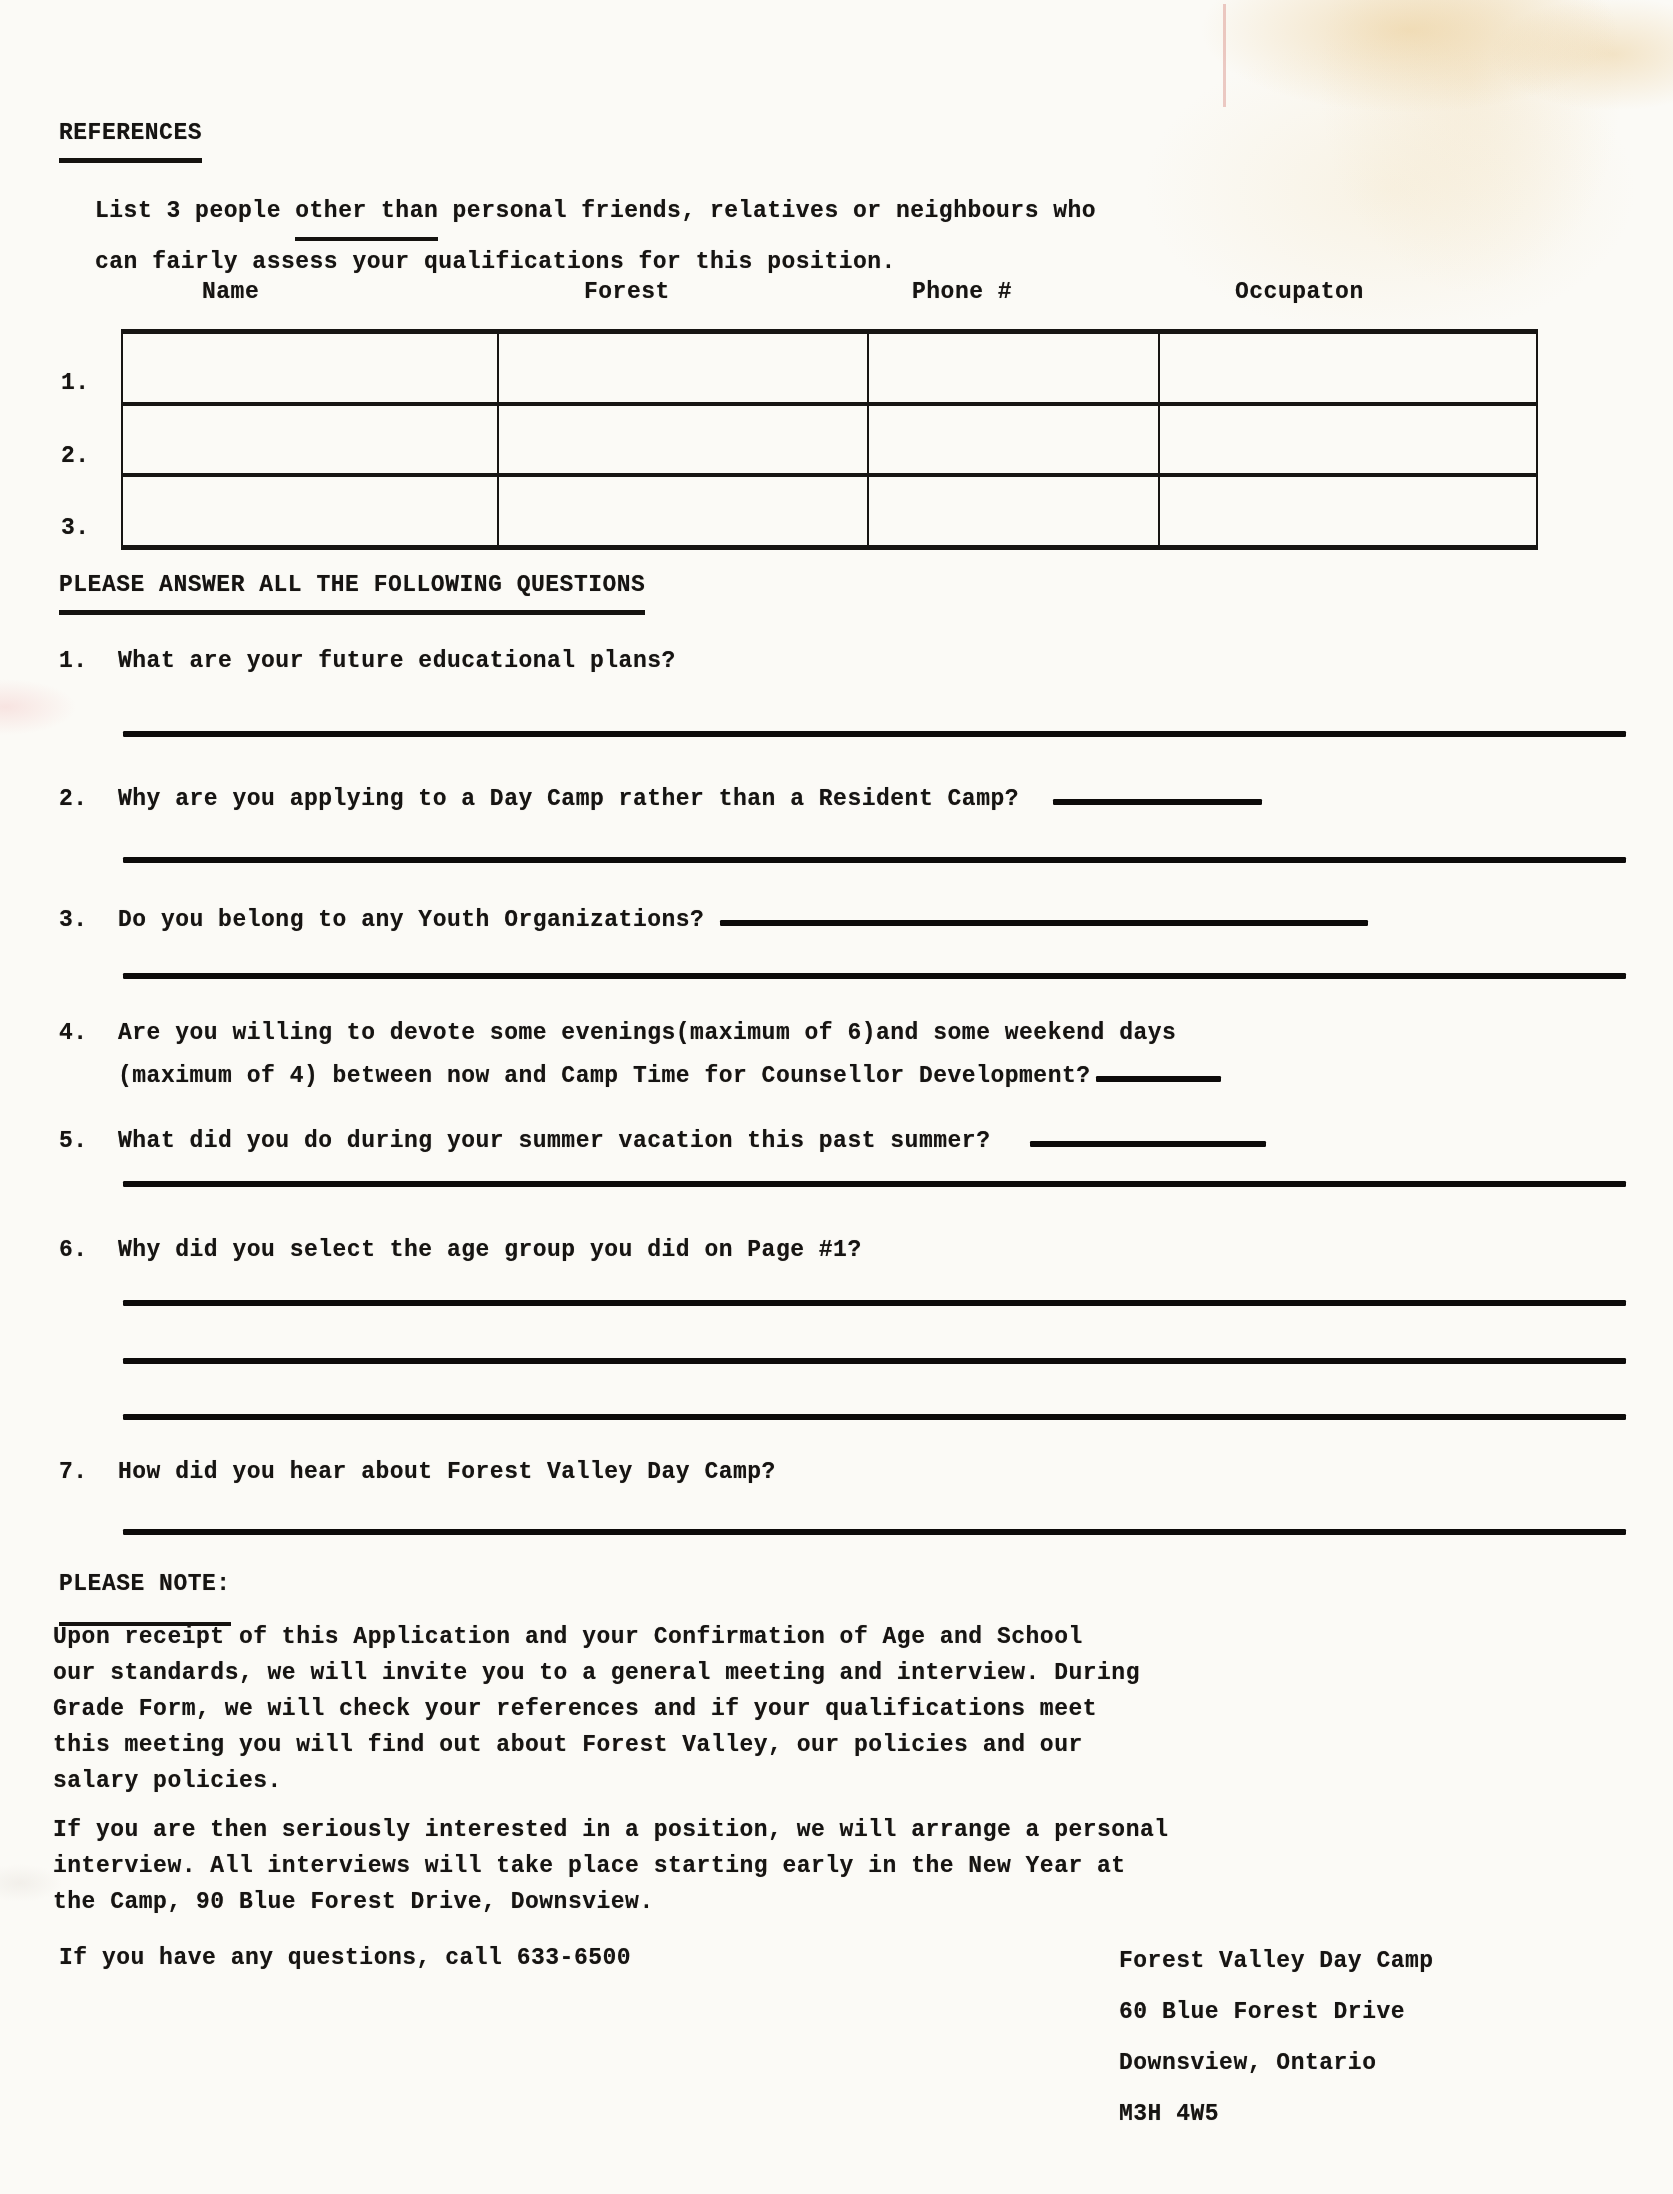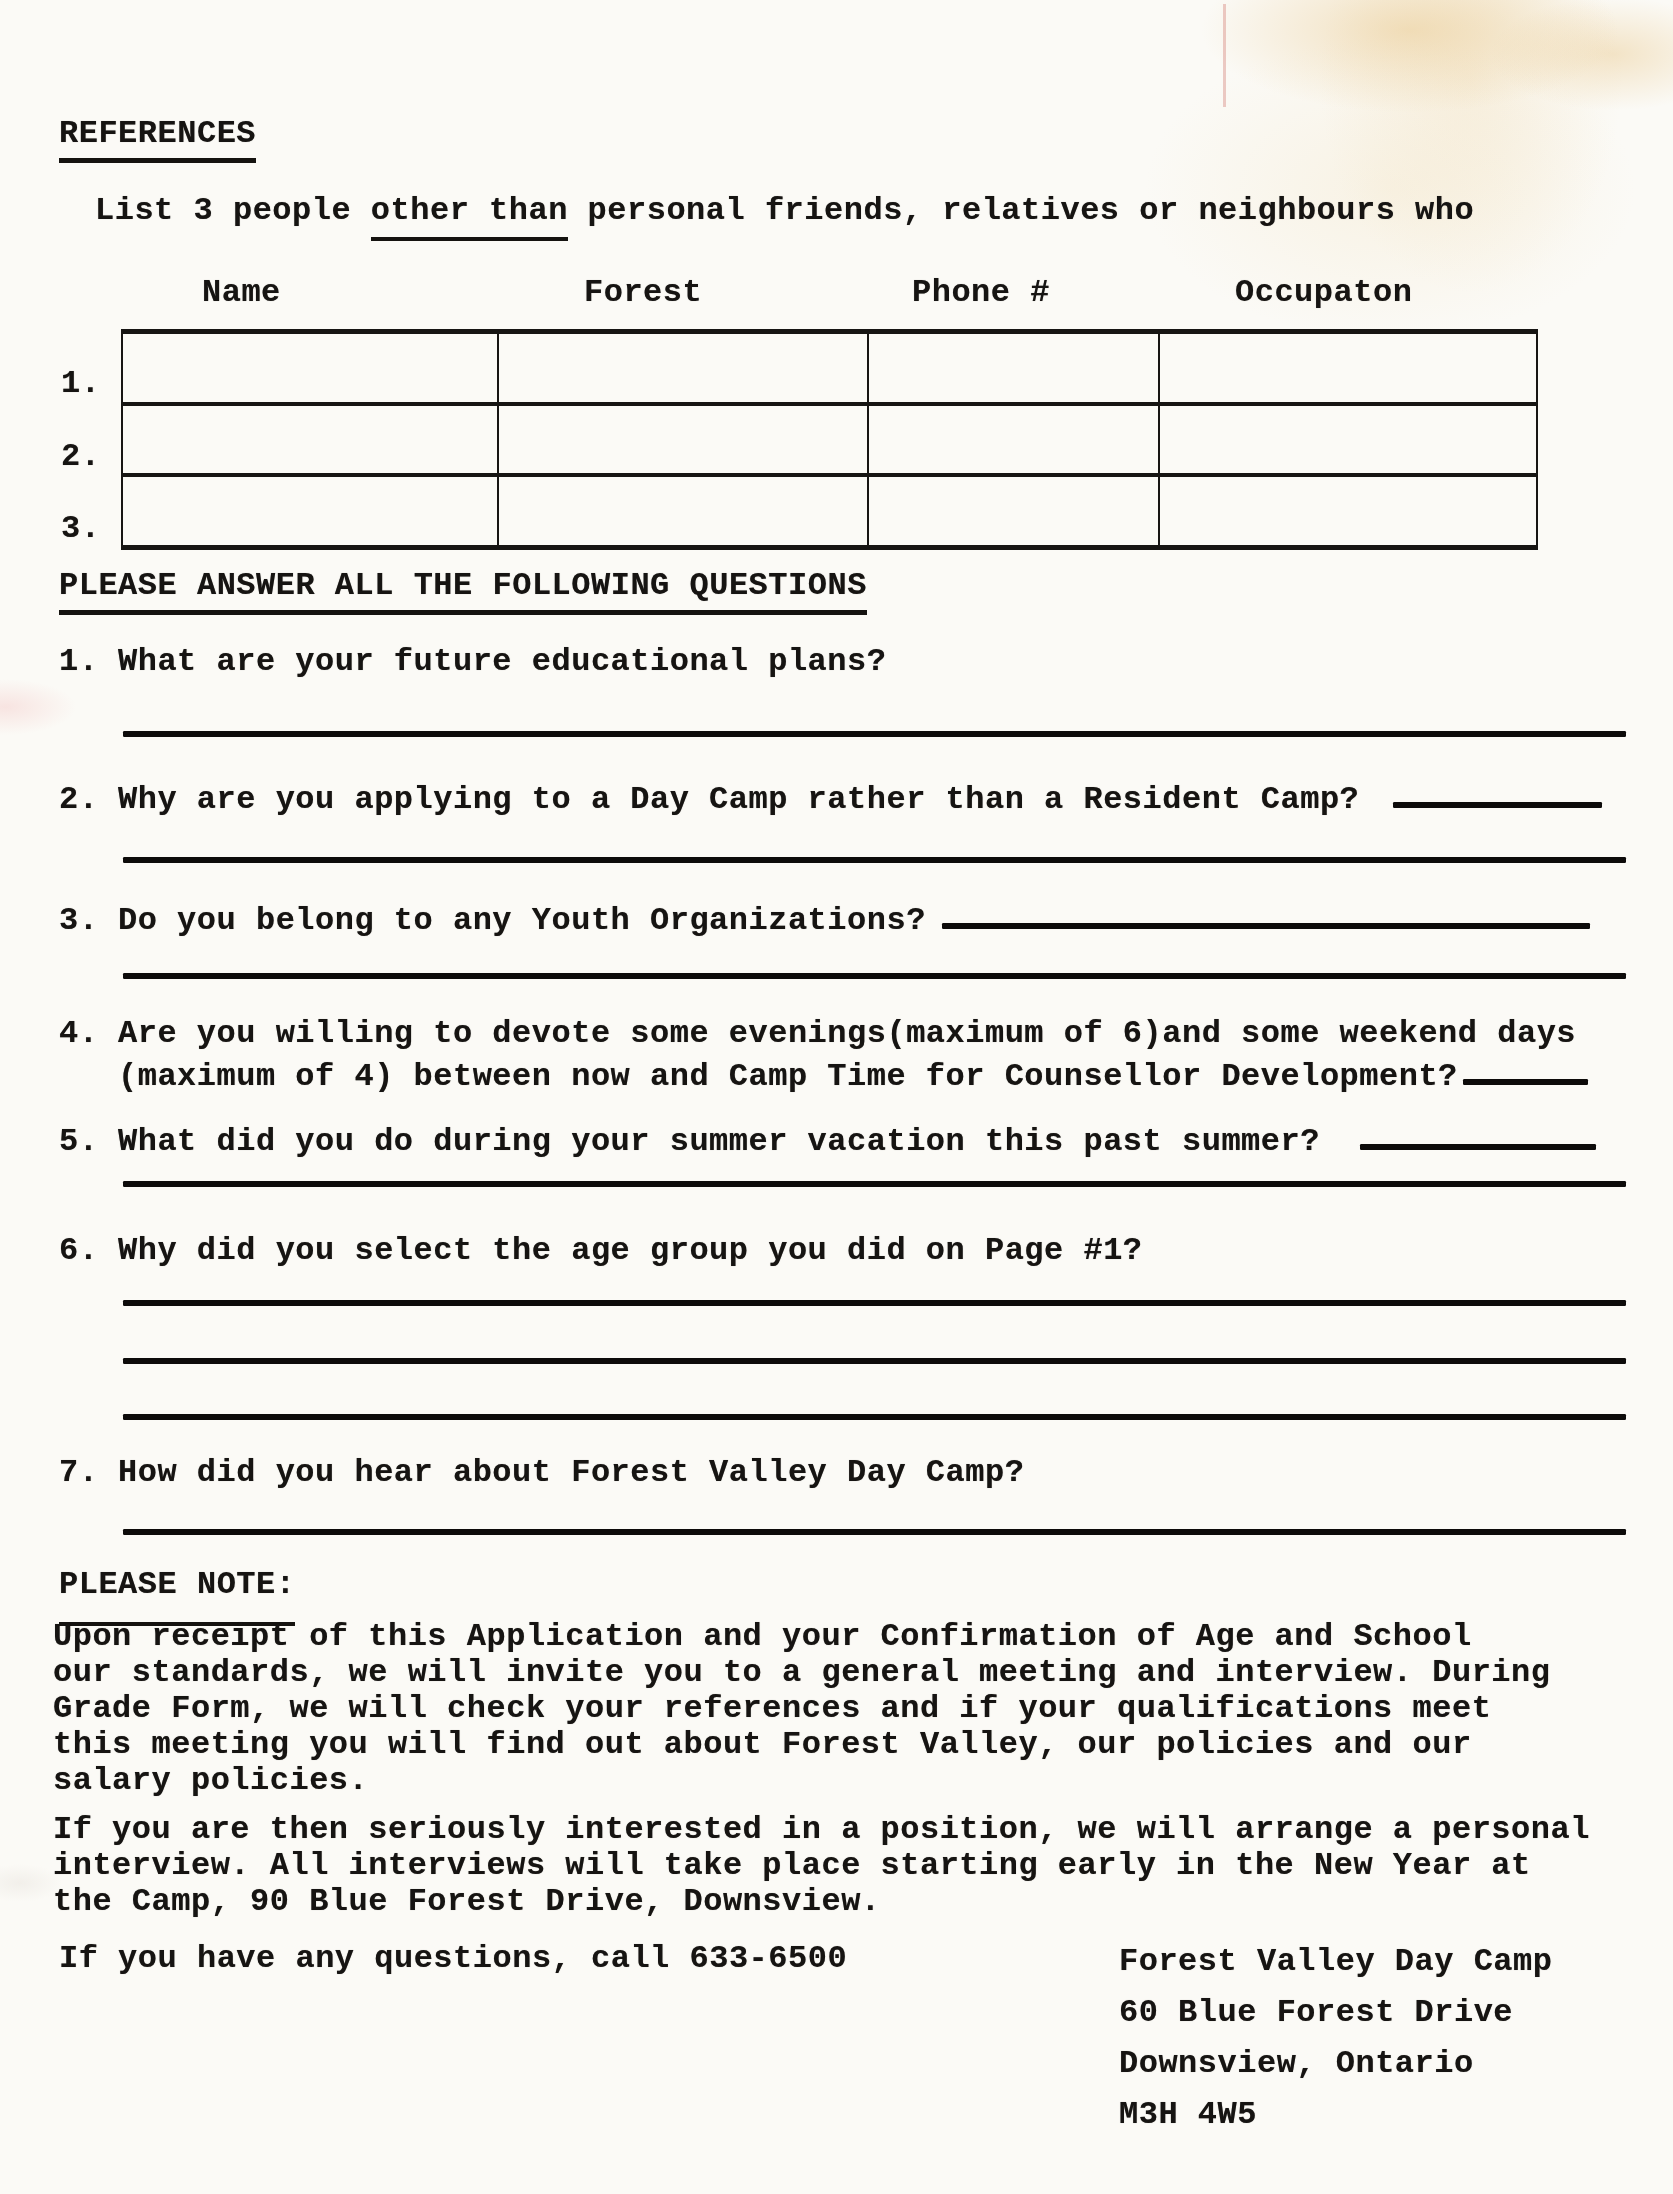--- a/index.html
+++ b/index.html
@@ -8,21 +8,21 @@
     position:relative; width:1673px; height:2194px; overflow:hidden;
     background:
       radial-gradient(ellipse 290px 115px at 1410px 30px,  rgba(233,200,140,0.55), rgba(233,200,140,0) 72%),
       radial-gradient(ellipse 175px 81px at 1613px 54px,  rgba(233,200,140,0.45), rgba(233,200,140,0) 70%),
       radial-gradient(ellipse 351px 216px at 1390px 189px, rgba(240,221,180,0.28), rgba(240,221,180,0) 70%),
       radial-gradient(ellipse 202px 283px at 1471px 81px, rgba(236,208,156,0.25), rgba(236,208,156,0) 75%),
       radial-gradient(ellipse 101px 40px  at 5.4px   707px, rgba(238,170,170,0.28), rgba(238,170,170,0) 70%),
       radial-gradient(ellipse 61px 27px   at 20px  1883px, rgba(200,190,180,0.18), rgba(200,190,180,0) 70%),
       #fbfaf6;
     font-family:"Liberation Mono","DejaVu Sans Mono",monospace;
-    font-weight:700; color:#161412; font-size:32px; letter-spacing:0.5px;
+    font-weight:700; color:#161412; font-size:23px; letter-spacing:0.5px;
     text-shadow:0 0 0.7px rgba(22,18,14,0.5);
   }
   .abs { position:absolute; }
   .nowrap { white-space:nowrap; }
   .h-underline { display:inline-block; border-bottom:5.4px solid #151310; padding-bottom:6.7px; }
   .u { display:inline-block; border-bottom:4px solid #151310; padding-bottom:5.4px; }
   .rule { position:absolute; left:123px; width:1503px; height:6px; background:#0d0b0a; border-radius:1.3px; }
   .inline-rule { display:inline-block; height:6px; background:#0d0b0a; border-radius:1.3px; vertical-align:baseline; }
   .q { position:absolute; left:59px; display:flex; line-height:43px; }
   .q-num { flex:0 0 59px; width:59px; }
@@ -49,20 +49,21 @@
 <div class="page">
 
   <div class="red-mark"></div>
 
   <div class="abs nowrap" style="top:116px;left:59px;line-height:35px;">
     <span class="h-underline">REFERENCES</span>
   </div>
 
   <div class="abs" style="top:190px;left:59px;line-height:42px;margin-left:36px;">
     <div class="nowrap"><span>List 3 people </span><span class="u">other than</span><span> personal friends, relatives or neighbours who</span></div>
+    <div class="nowrap">can fairly assess your qualifications for this position.</div>
   </div>
 
   <span class="col-head" style="left:202px;">Name</span>
   <span class="col-head" style="left:584px;">Forest</span>
   <span class="col-head" style="left:912px;">Phone #</span>
   <span class="col-head" style="left:1235px;">Occupaton</span>
 
   <div class="row-num" style="top:366px;">1.</div>
   <div class="row-num" style="top:439px;">2.</div>
   <div class="row-num" style="top:511px;">3.</div>

